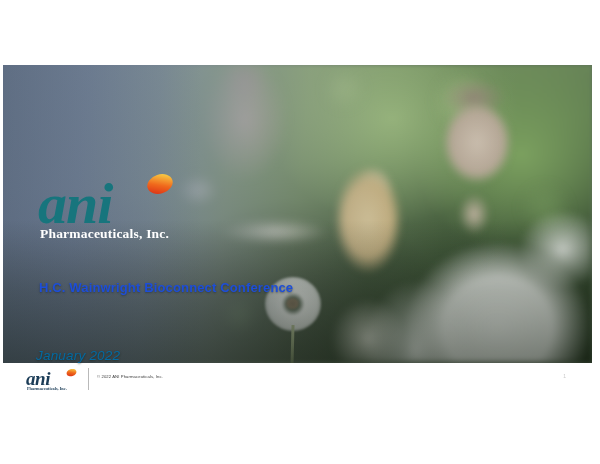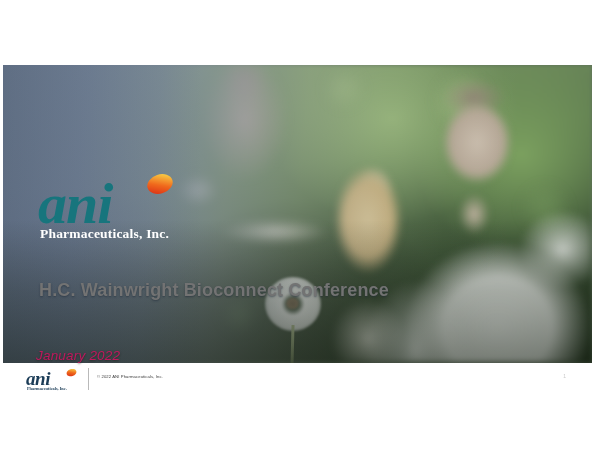--- a/index.html
+++ b/index.html
@@ -166,33 +166,33 @@
     z-index: 6;
   }
   #brand-logo svg { display: block; }
 
   
   #slide-title {
     position: absolute;
     left: 36px;
     top: 215px;
     z-index: 6;
-    color: #737373;
-    font-size: 18px;
+    color: #1d4ed8;
+    font-size: 13px;
     font-weight: bold;
     letter-spacing: .15px;
     text-shadow: 0 1px 2px rgba(30,40,55,.55);
     white-space: nowrap;
   }
   #slide-date {
     position: absolute;
     left: 33px;
     top: 283px;
     z-index: 6;
-    color: #be185d;
+    color: #0369a1;
     font-size: 13.5px;
     font-style: italic;
     letter-spacing: .2px;
     text-shadow: 0 1px 2px rgba(25,35,25,.6);
     white-space: nowrap;
   }
 
   
   #slide-footer {
     position: absolute;

